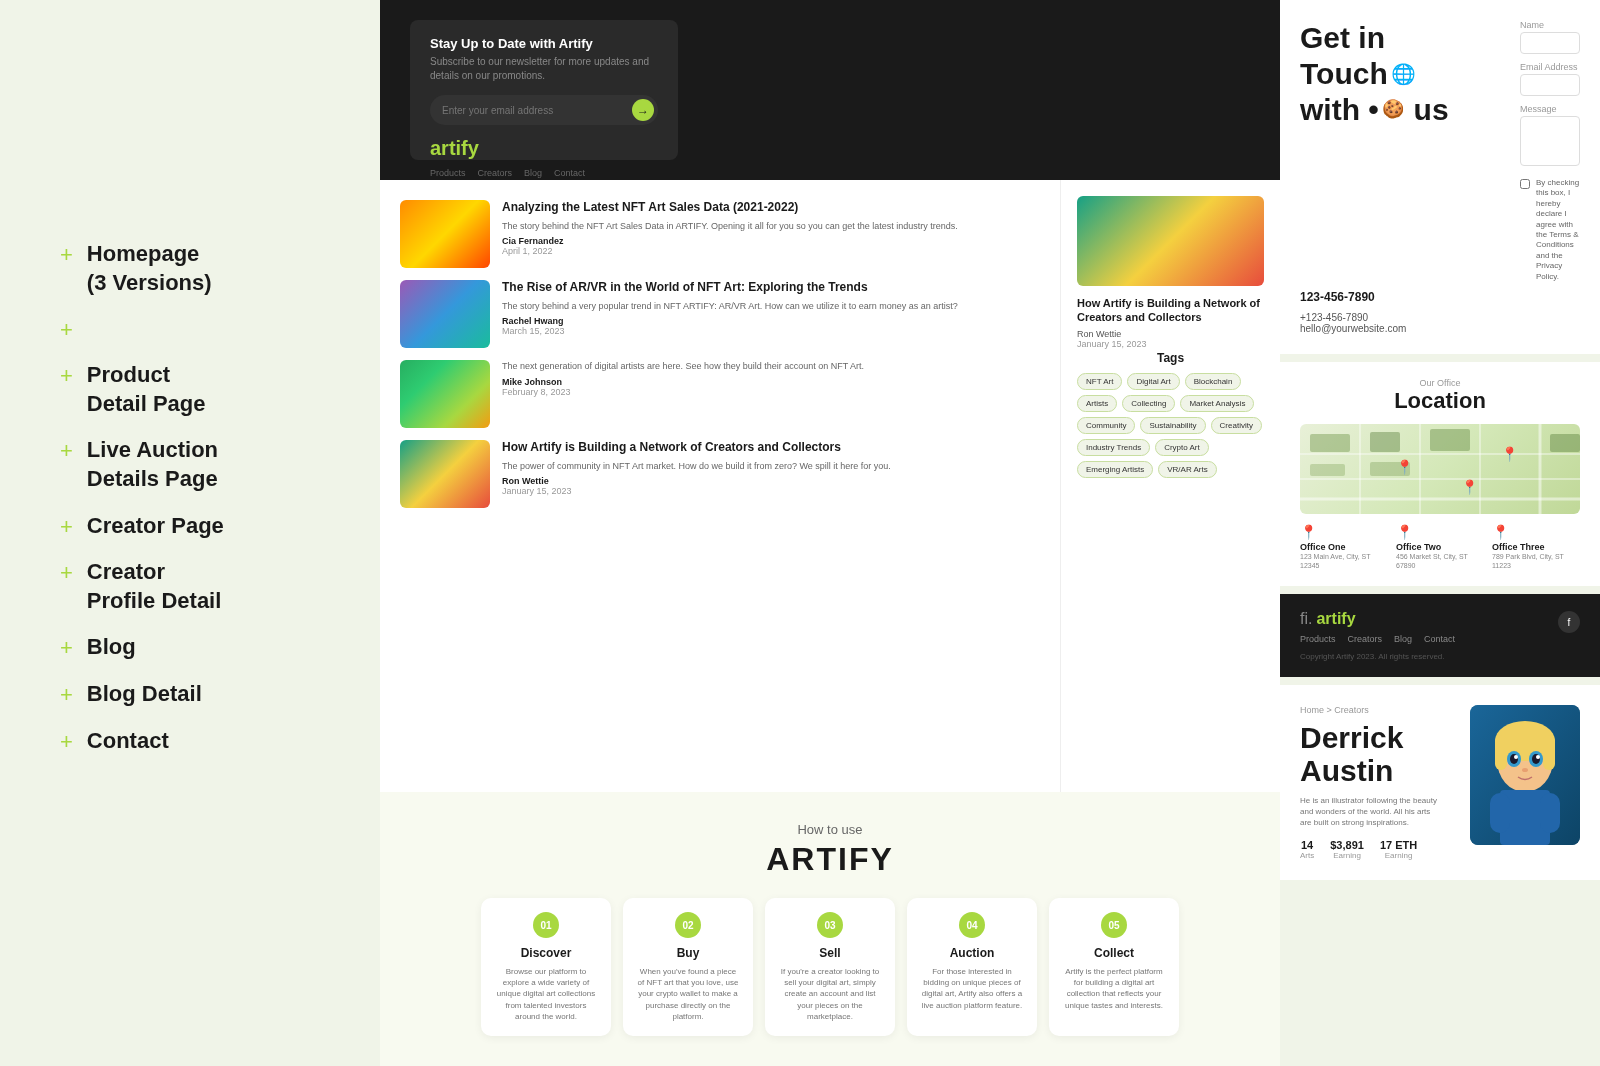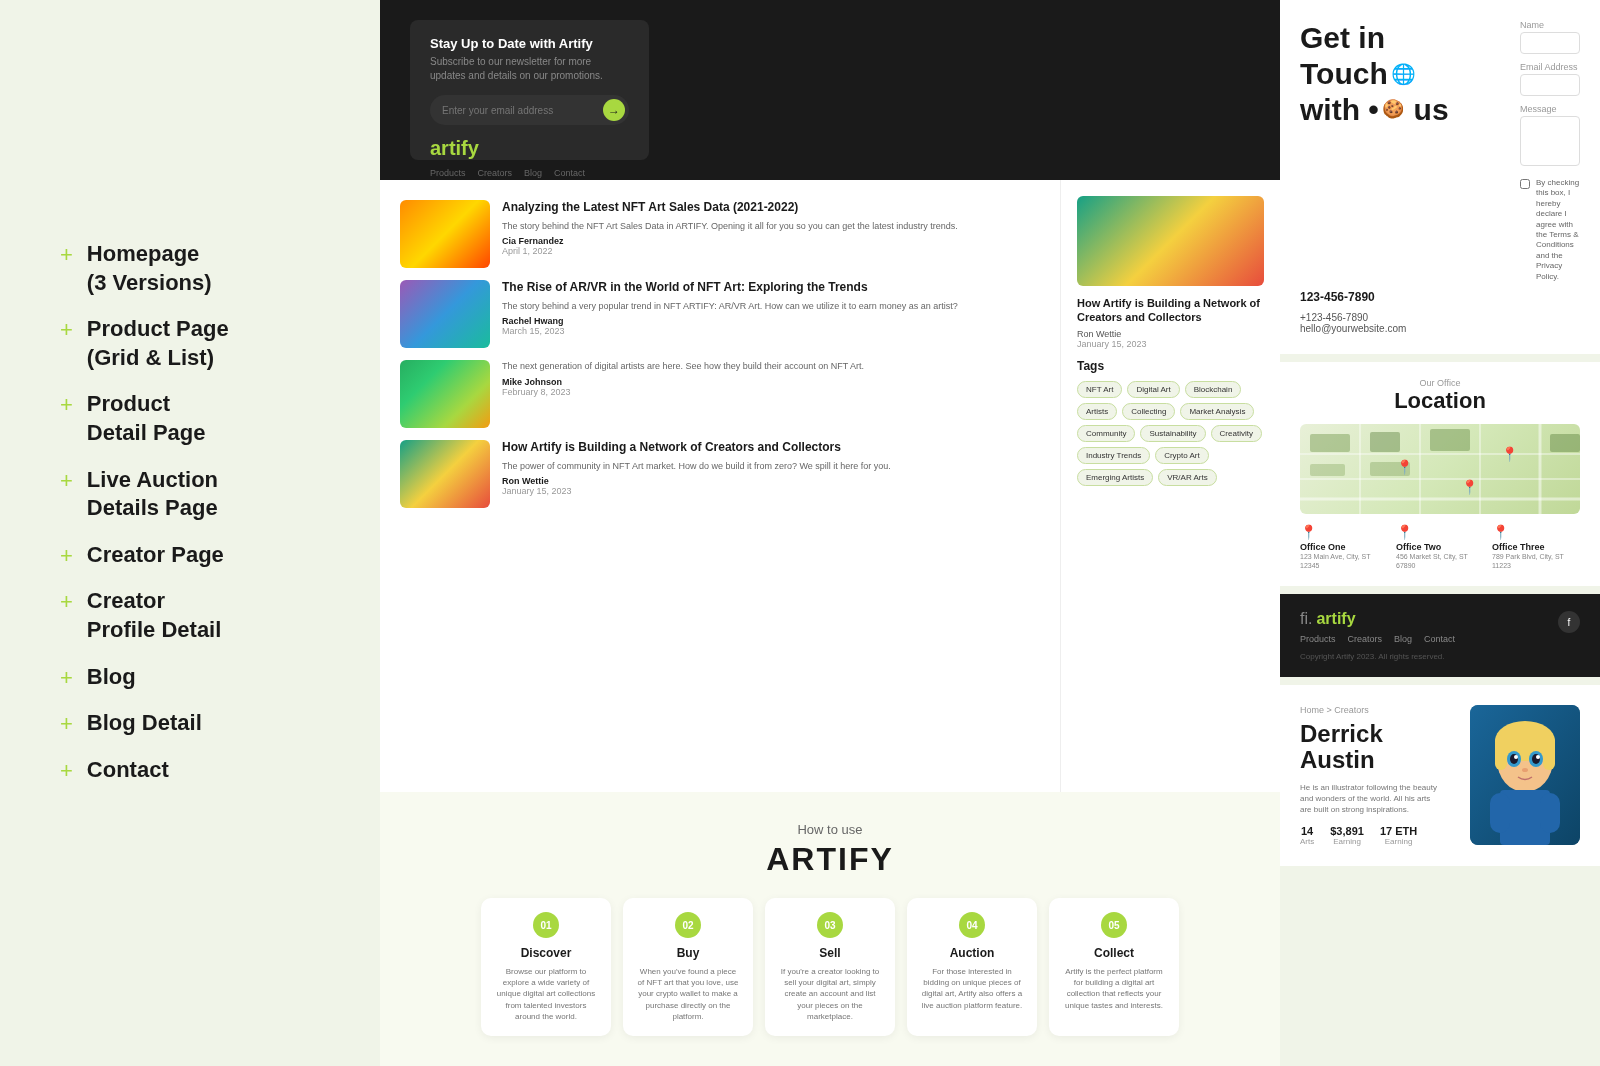--- a/index.html
+++ b/index.html
@@ -65,21 +65,21 @@
       display: flex;
       gap: 20px;
       height: 180px;
       align-items: stretch;
     }
 
     .newsletter-card {
       background: #2a2a2a;
       border-radius: 8px;
       padding: 16px 20px;
-      width: 239px;
+      width: 268px;
       flex-shrink: 0;
     }
 
     .newsletter-title {
       color: #fff;
       font-size: 13px;
       font-weight: 600;
       margin-bottom: 4px;
     }
 
@@ -226,21 +226,21 @@
     .sidebar-blog-author {
       font-size: 9px;
       color: #555;
     }
 
     .sidebar-blog-date {
       font-size: 9px;
       color: #999;
     }
 
-    .tags-section { margin-top: 10px; }
+    .tags-section { margin-top: 2px; text-align: center; }
 
     .tags-label {
       font-size: 12px;
       font-weight: 700;
       color: #1a1a1a;
       margin-bottom: 8px;
     }
 
     .tags-grid {
       display: flex;
@@ -533,21 +533,21 @@
 
     .profile-left { flex: 1; }
 
     .profile-breadcrumb {
       font-size: 9px;
       color: #999;
       margin-bottom: 6px;
     }
 
     .profile-name {
-      font-size: 24px;
+      font-size: 30px;
       font-weight: 800;
       color: #1a1a1a;
       line-height: 1.1;
       margin-bottom: 8px;
     }
 
     .profile-desc {
       font-size: 8px;
       color: #777;
       line-height: 1.4;
@@ -606,21 +606,20 @@
 
 <div class="main-layout">
 
   <div class="sidebar">
     <div class="sidebar-item">
       <span class="sidebar-plus">+</span>
       <span class="sidebar-label">Homepage<br>(3 Versions)</span>
     </div>
     <div class="sidebar-item">
       <span class="sidebar-plus">+</span>
-      <span class="sidebar-label">Product Page<br>(Grid &amp; List)</span>
     </div>
     <div class="sidebar-item">
       <span class="sidebar-plus">+</span>
       <span class="sidebar-label">Product<br>Detail Page</span>
     </div>
     <div class="sidebar-item">
       <span class="sidebar-plus">+</span>
       <span class="sidebar-label">Live Auction<br>Details Page</span>
     </div>
     <div class="sidebar-item">

